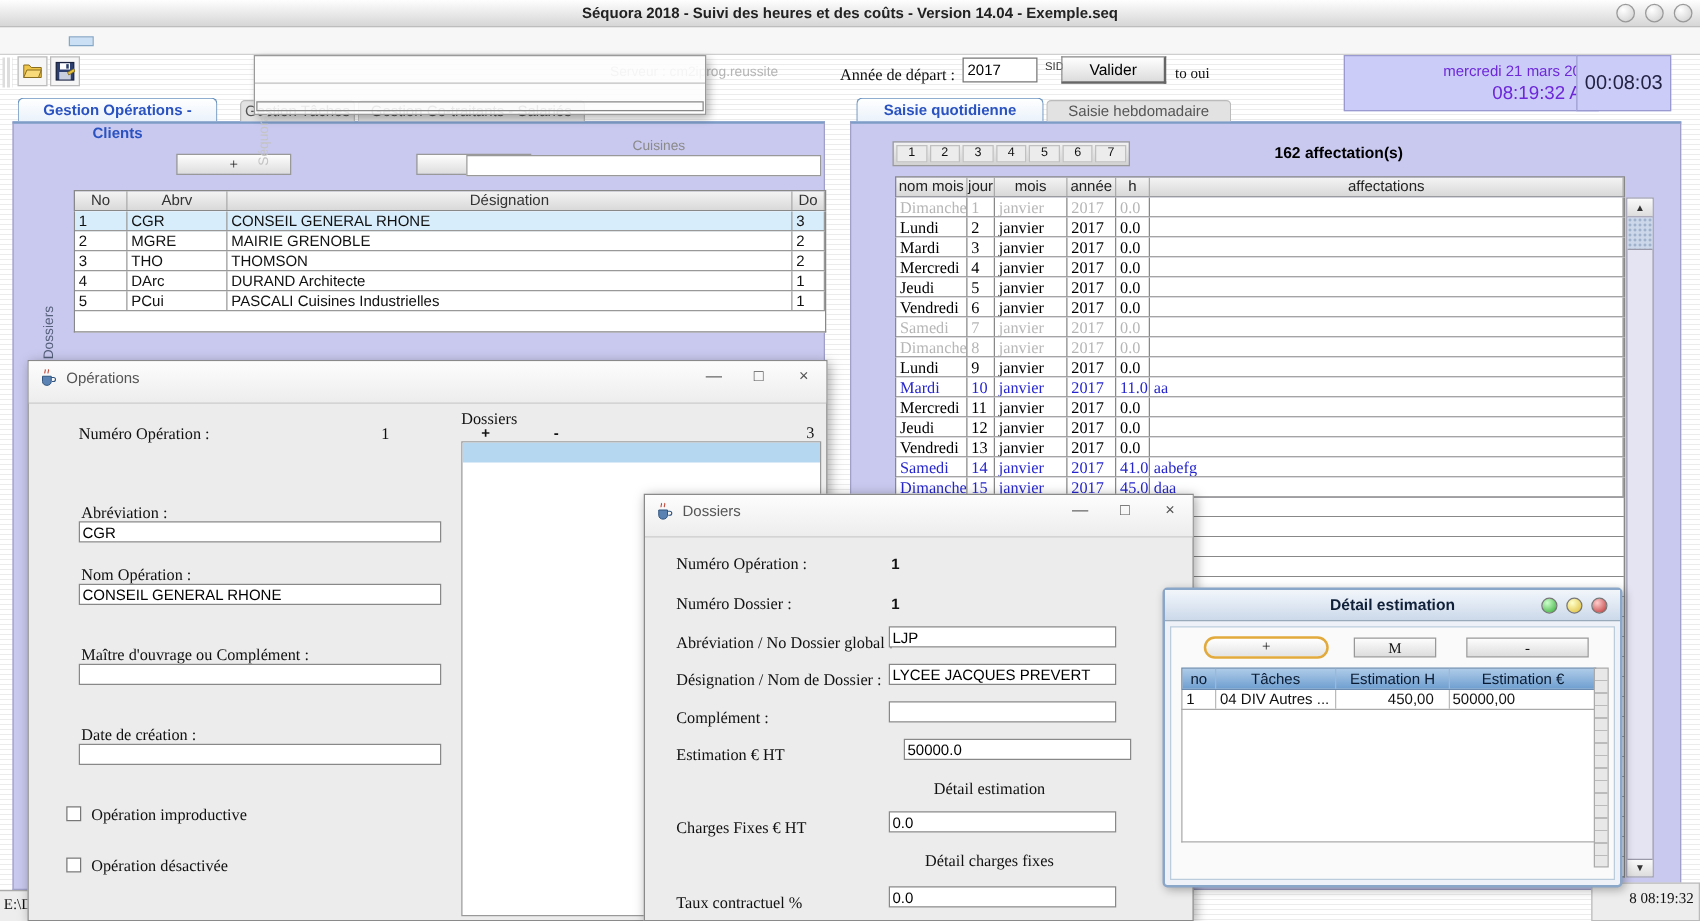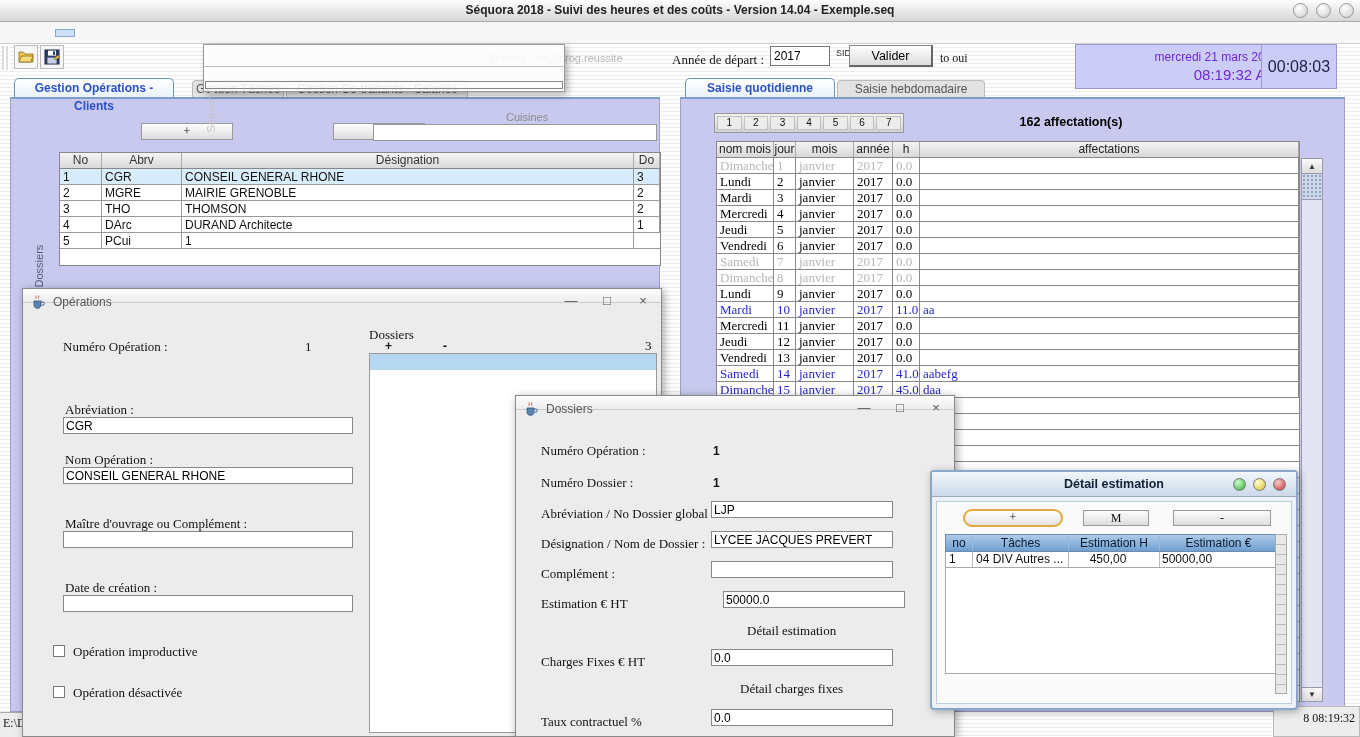--- a/index.html
+++ b/index.html
@@ -126,21 +126,21 @@
   .ditem.sep{border-top:1px solid #c0c0c0;margin-top:1px;padding-top:4px}
   .ditem.boxed{border:1px solid #888;margin:1px 1px 0 1px;padding-left:15px}
   #dd-watermark{position:absolute;left:1px;top:46px;color:#c4c4c4;font-size:11px;
     writing-mode:vertical-rl;transform:rotate(180deg)}
 
   
   .dialog{position:absolute;background:#ececec;border:1px solid #8a8a8a;
     box-shadow:2px 2px 9px rgba(0,0,0,.35)}
   #op-dialog{left:22px;top:288px;width:640px;height:449px;z-index:60}
   #dos-dialog{left:515px;top:395px;width:440px;height:342px;z-index:70}
-  .wtitle{position:relative;height:14px;background:linear-gradient(#fdfdfd,#ededed);
+  .wtitle{position:relative;height:34px;background:linear-gradient(#fdfdfd,#ededed);
     border-bottom:1px solid #ccc}
   .wicon{position:absolute;left:7px;top:5px;width:16px;height:16px}
   .wname{position:absolute;left:30px;top:6px;font-size:12px;color:#555}
   .wbtns{position:absolute;right:0;top:0;display:flex}
   .wbtn{width:36px;height:25px;text-align:center;line-height:23px;color:#555;font-size:13px}
   .slabel{position:absolute;font-family:"Liberation Serif",serif;font-size:13px;color:#111;white-space:nowrap}
   .tinput{position:absolute;border:1px solid #888;background:#fff;font-size:12px;height:17px;
     padding:0 2px;font-family:"Liberation Sans",sans-serif}
   .cbox{position:absolute;width:12px;height:12px;background:#fff;border:1px solid #777}
   .bval{position:absolute;font-weight:bold;font-size:12px}
@@ -170,21 +170,21 @@
   .de-m{position:absolute;left:146px;top:8px;width:66px;height:16px}
   .de-minus{position:absolute;left:236px;top:8px;width:98px;height:16px}
   .de-table{position:absolute;left:8px;top:32px;width:332px}
   .de-head{display:grid;grid-template-columns:27px 96px 91px 118px;height:18px;
     background:linear-gradient(#aecbe8,#6f9fd0);border:1px solid #6b8cb0;font-size:12px;
     color:#0a1a30;text-align:center;line-height:16px}
   .deh{border-right:1px solid #9ab8d8}
   .derow{display:grid;grid-template-columns:27px 96px 91px 118px;height:16px;background:#fff;
     border:1px solid #aaa;border-top:none;font-size:12px;line-height:14px}
   .dec{border-right:1px solid #bbb;overflow:hidden;white-space:nowrap}
-  .c-no,.c-task{padding-left:3px}.c-h{text-align:center;padding-right:12px}.c-e{padding-left:2px}
+  .c-no,.c-task{padding-left:3px}.c-h{text-align:right;padding-right:12px}.c-e{padding-left:2px}
   .de-white{position:absolute;left:8px;top:66px;width:332px;height:106px;background:#fff;
     border:1px solid #aaa;border-top:none}
   .de-scroll{position:absolute;right:4px;top:32px;width:12px;height:160px;border:1px solid #aaa;
     background:repeating-linear-gradient(180deg,#e8e8e8 0 9px,#bbb 9px 10px)}
 </style>
 </head>
 <body>
 
 <div id="stage">
 
@@ -281,20 +281,21 @@
         </div>
           <div class="lprow">
           <span class="lpc">4</span>
           <span class="lpc">DArc</span>
           <span class="lpc">DURAND Architecte</span>
           <span class="lpc">1</span>
         </div>
           <div class="lprow">
           <span class="lpc">5</span>
           <span class="lpc">PCui</span>
+          <span class="lpc">PASCALI Cuisines Industrielles</span>
           <span class="lpc">1</span>
         </div>
         </div>
     </div>
   </div>
 
   <div id="rp-tab-active" class="tab-active">Saisie quotidienne</div>
   <div id="rp-tab-2" class="tab-idle">Saisie hebdomadaire</div>
   <div id="rp-body" class="pbody">
     <div id="pager">

